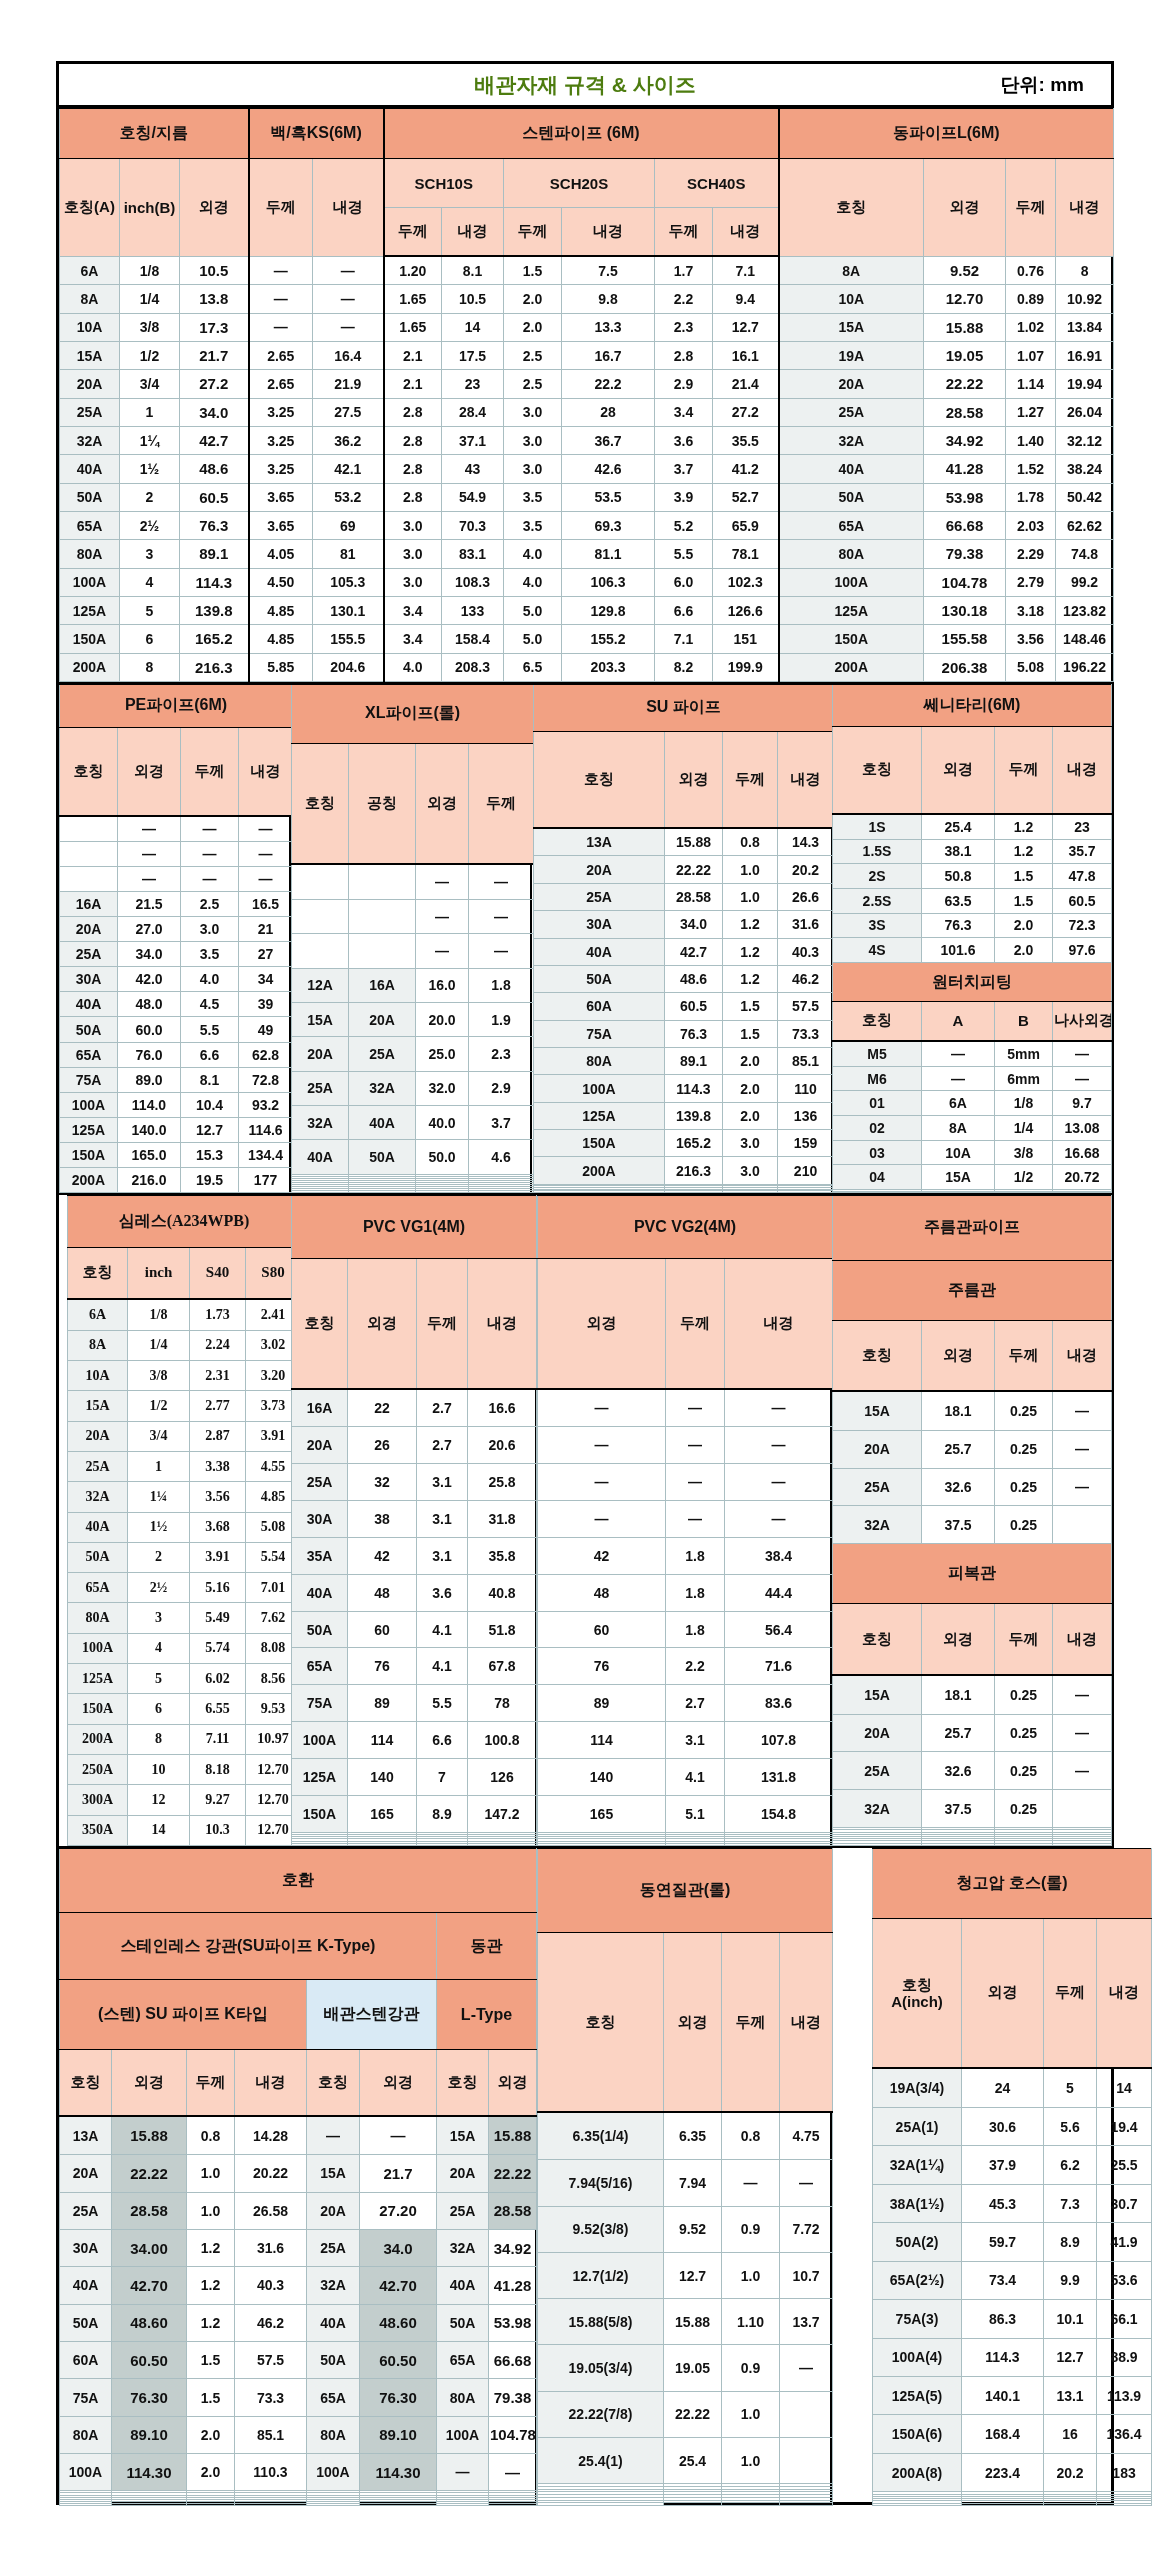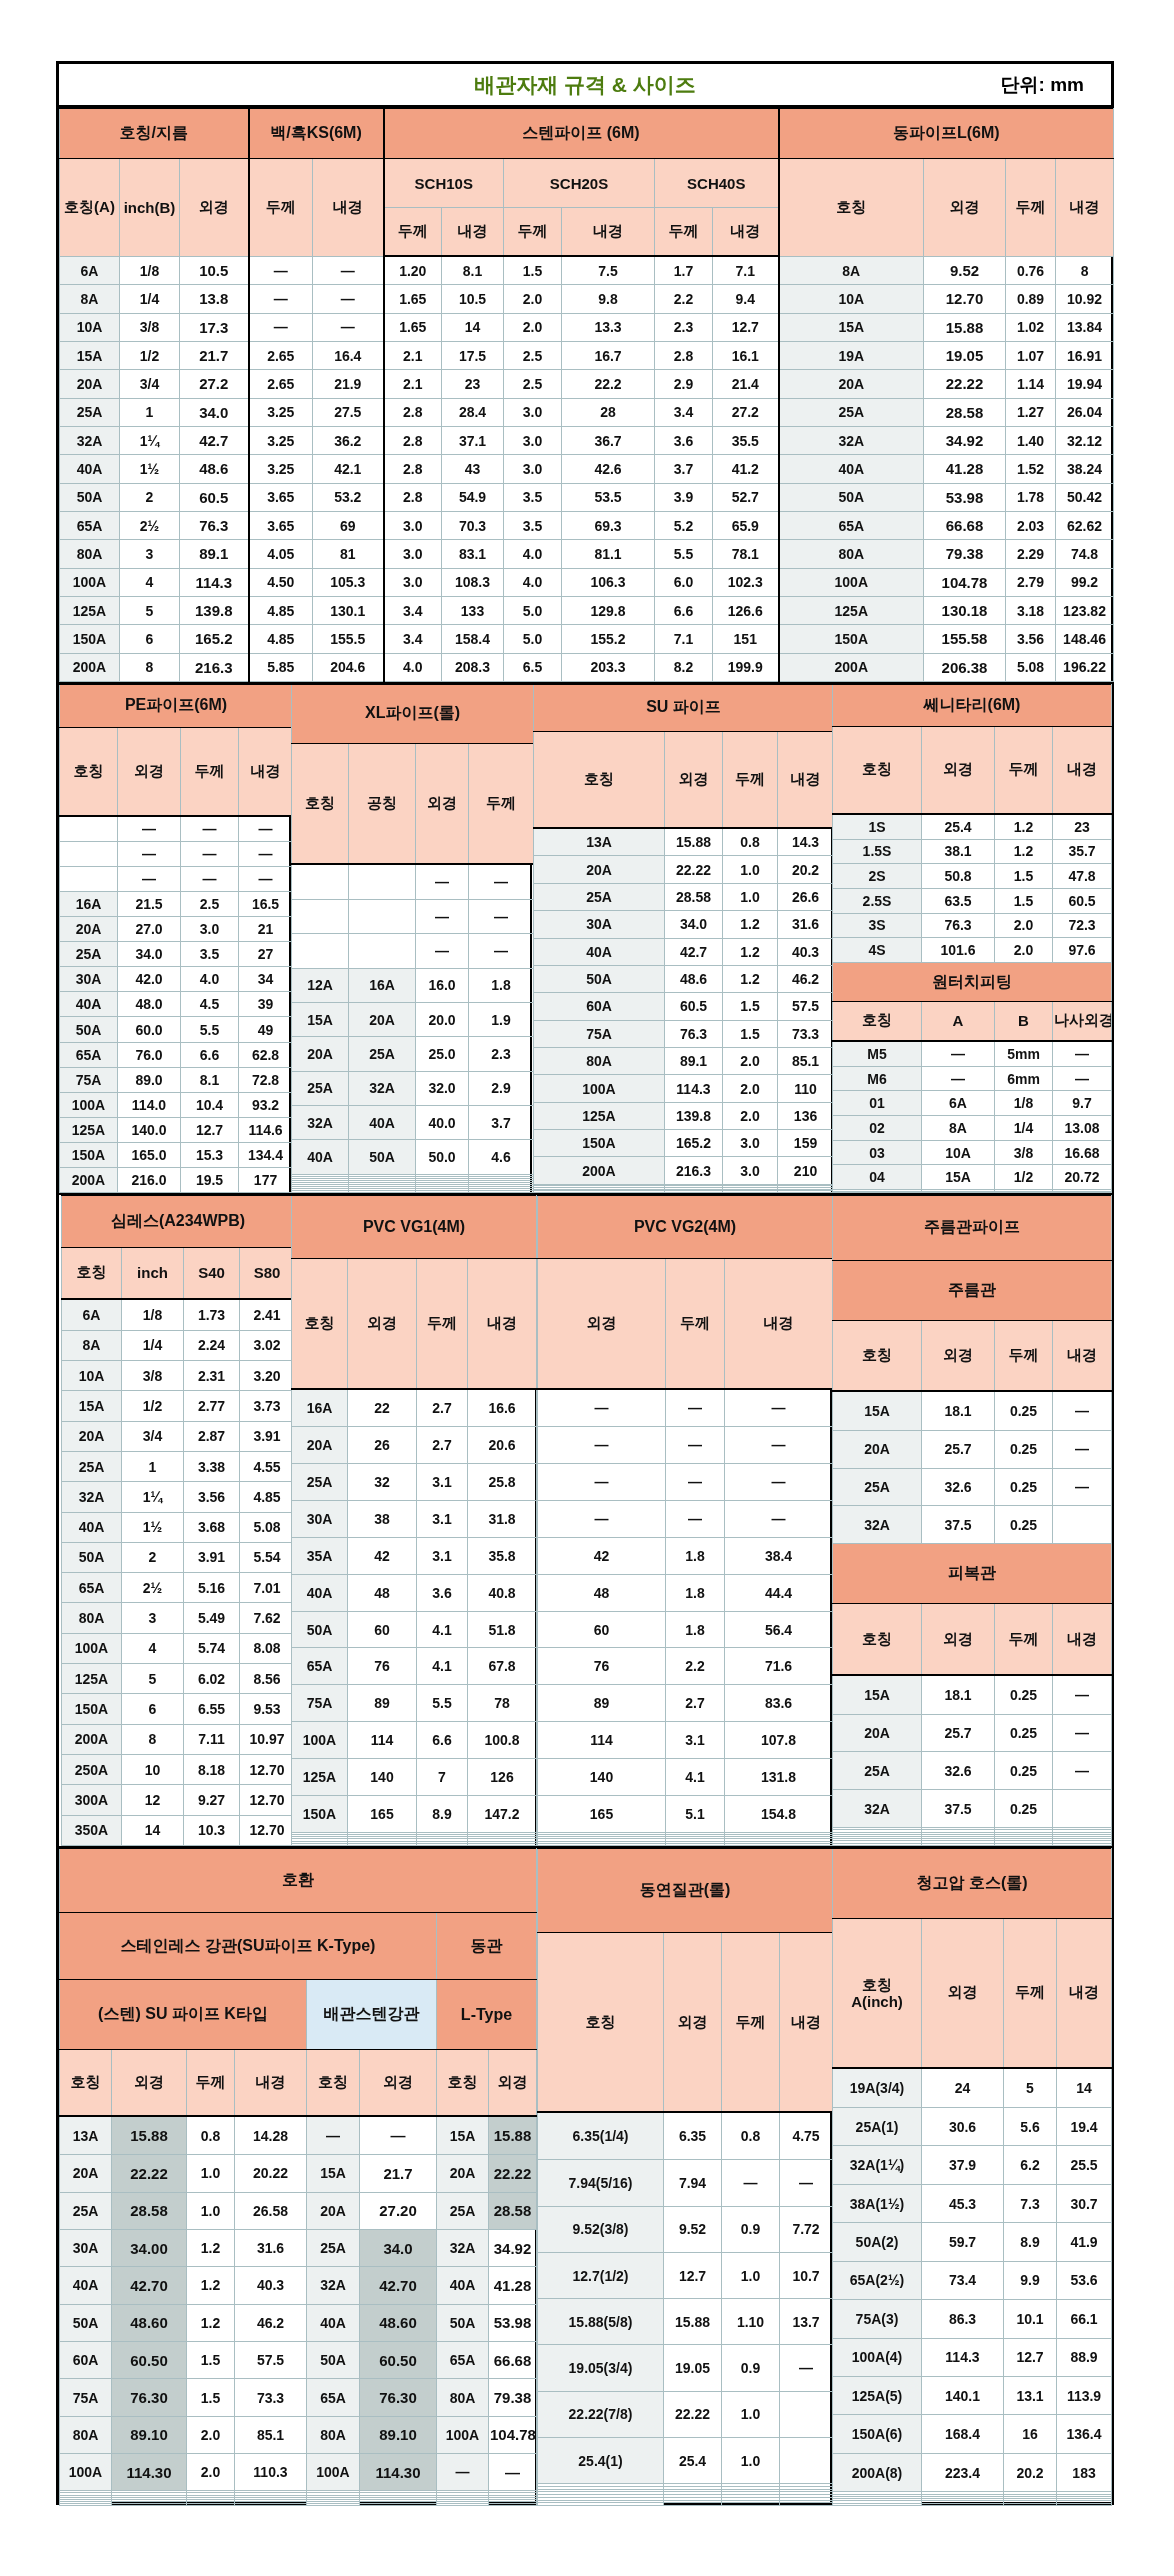--- a/index.html
+++ b/index.html
@@ -846,21 +846,21 @@
                 <td class="va"></td>
                 <td class="va"></td>
                 <td class="va"></td>
               </tr>
             </tbody>
       </table>
     </div>
   </div>
 
   <div class="section sep-top" style="height:653px;">
-    <div class="block sepr" style="left:2px;width:232px;">
+    <div class="block sepr" style="left:8px;width:232px;font-family:Liberation Serif, serif;">
       <table>
         <colgroup>
               <col style="width:60px">
               <col style="width:62px">
               <col style="width:56px">
               <col style="width:55px">
             </colgroup>
         <tbody>
           <tr class="trow h30">
                 <td colspan="4">심레스(A234WPB)</td>
@@ -1686,21 +1686,21 @@
               </tr>
               <tr>
                 <td class="nm"></td>
                 <td class="va"></td>
                 <td class="va"></td>
                 <td class="va"></td>
               </tr>
             </tbody>
       </table>
     </div>
-    <div class="block" style="left:773px;width:279px;">
+    <div class="block" style="left:773px;width:279px;padding-left:40px;">
       <table>
         <colgroup>
               <col style="width:89px">
               <col style="width:82px">
               <col style="width:53px">
               <col style="width:55px">
             </colgroup>
         <tbody>
           <tr class="trow h32">
                 <td colspan="4">청고압 호스(롤)</td>

